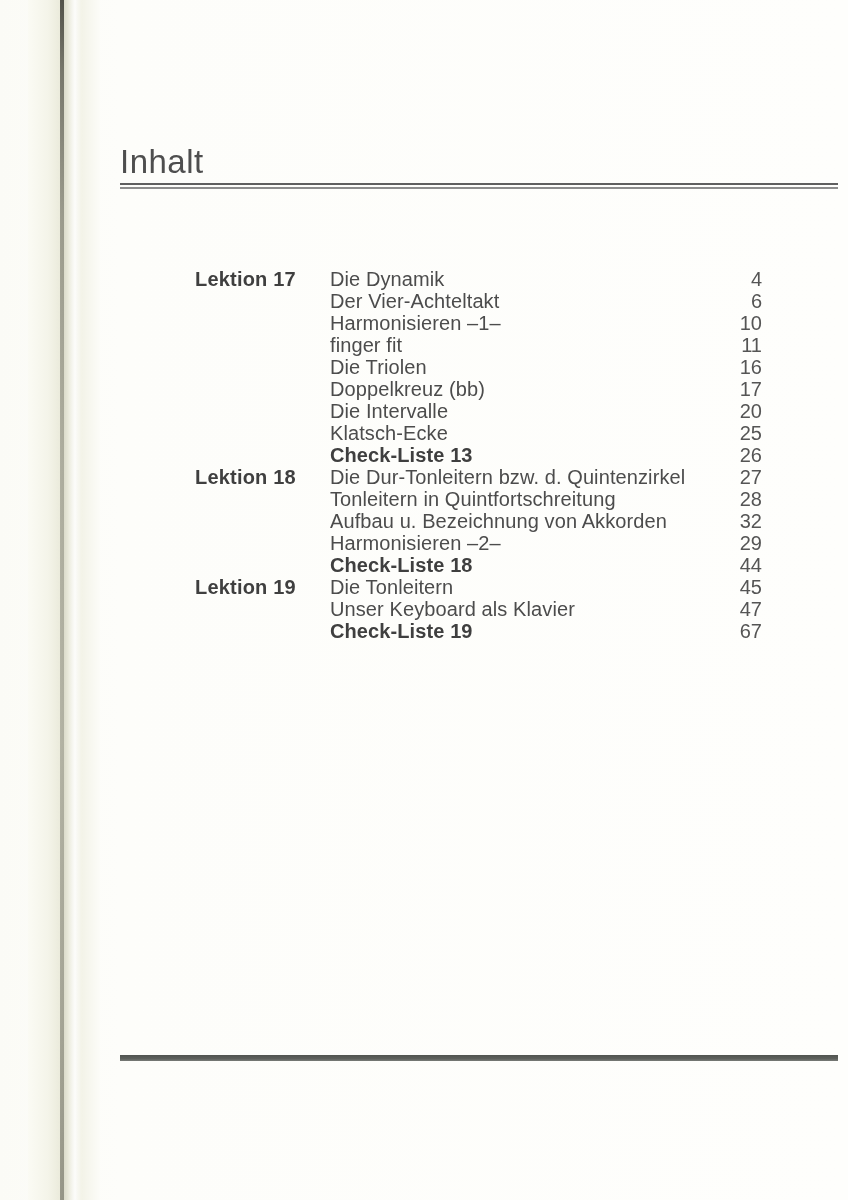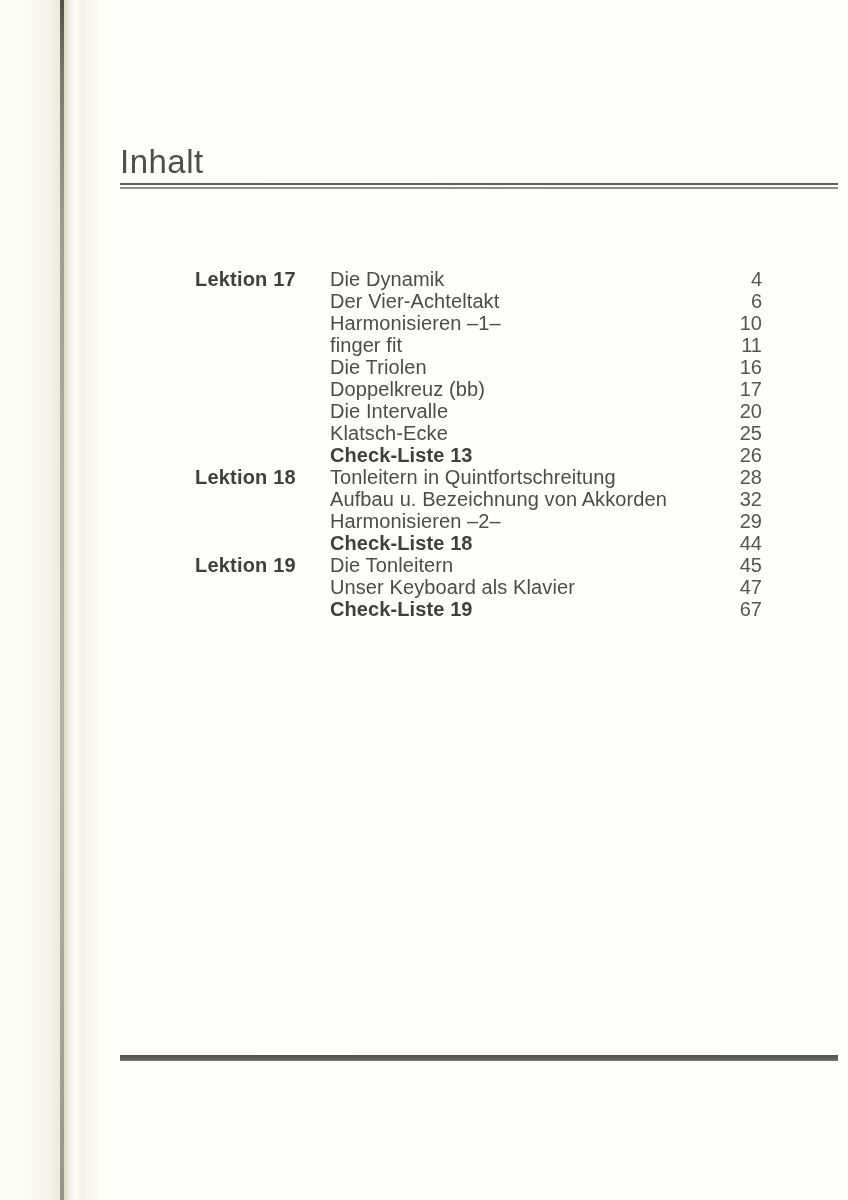--- a/index.html
+++ b/index.html
@@ -177,20 +177,24 @@
           <div class="entry">
             <span class="title bold">Check-Liste 13</span>
             <span class="page">26</span>
           </div>
         </div>
       </div>
       <div class="section">
         <div class="label">Lektion 18</div>
         <div class="entries">
           <div class="entry">
+            <span class="title">Die Dur-Tonleitern bzw. d. Quintenzirkel</span>
+            <span class="page">27</span>
+          </div>
+          <div class="entry">
             <span class="title">Tonleitern in Quintfortschreitung</span>
             <span class="page">28</span>
           </div>
           <div class="entry">
             <span class="title">Aufbau u. Bezeichnung von Akkorden</span>
             <span class="page">32</span>
           </div>
           <div class="entry">
             <span class="title">Harmonisieren –2–</span>
             <span class="page">29</span>

